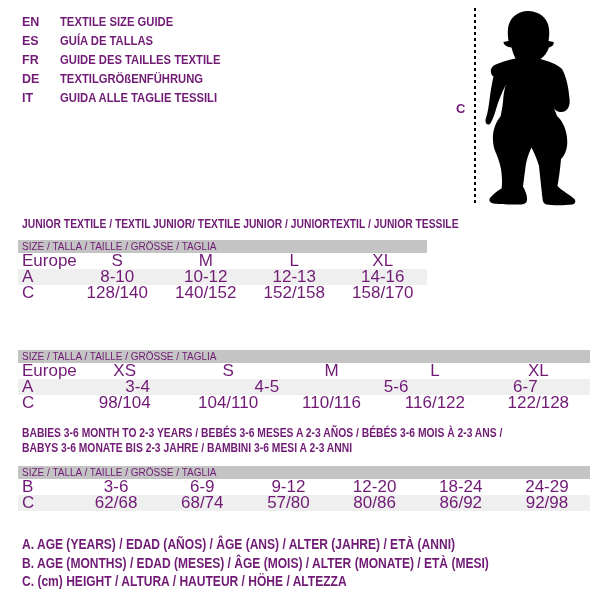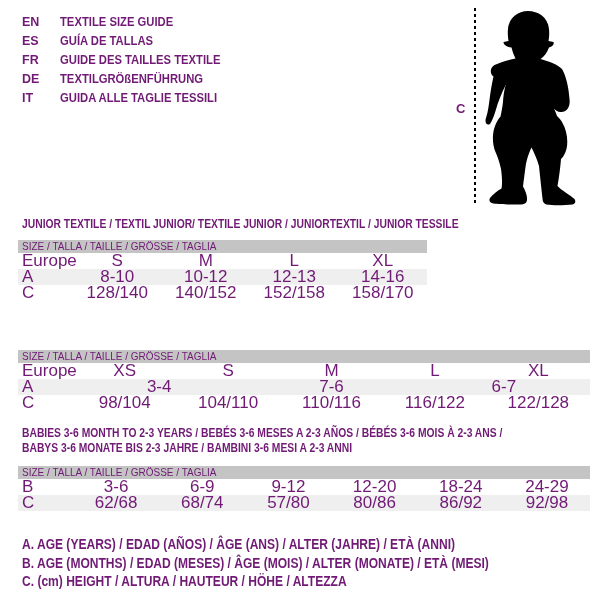--- a/index.html
+++ b/index.html
@@ -156,21 +156,22 @@
       <div class="tlabel">Europe</div>
       <div class="tcell">XS</div>
       <div class="tcell">S</div>
       <div class="tcell">M</div>
       <div class="tcell">L</div>
       <div class="tcell">XL</div>
     </div>
     <div class="trow alt">
       <div class="tlabel">A</div>
       <div class="tcell">3-4</div>
-      <div class="tcell">7-6</div>
+      <div class="tcell">4-5</div>
+      <div class="tcell">5-6</div>
       <div class="tcell">6-7</div>
     </div>
     <div class="trow">
       <div class="tlabel">C</div>
       <div class="tcell">98/104</div>
       <div class="tcell">104/110</div>
       <div class="tcell">110/116</div>
       <div class="tcell">116/122</div>
       <div class="tcell">122/128</div>
     </div>

